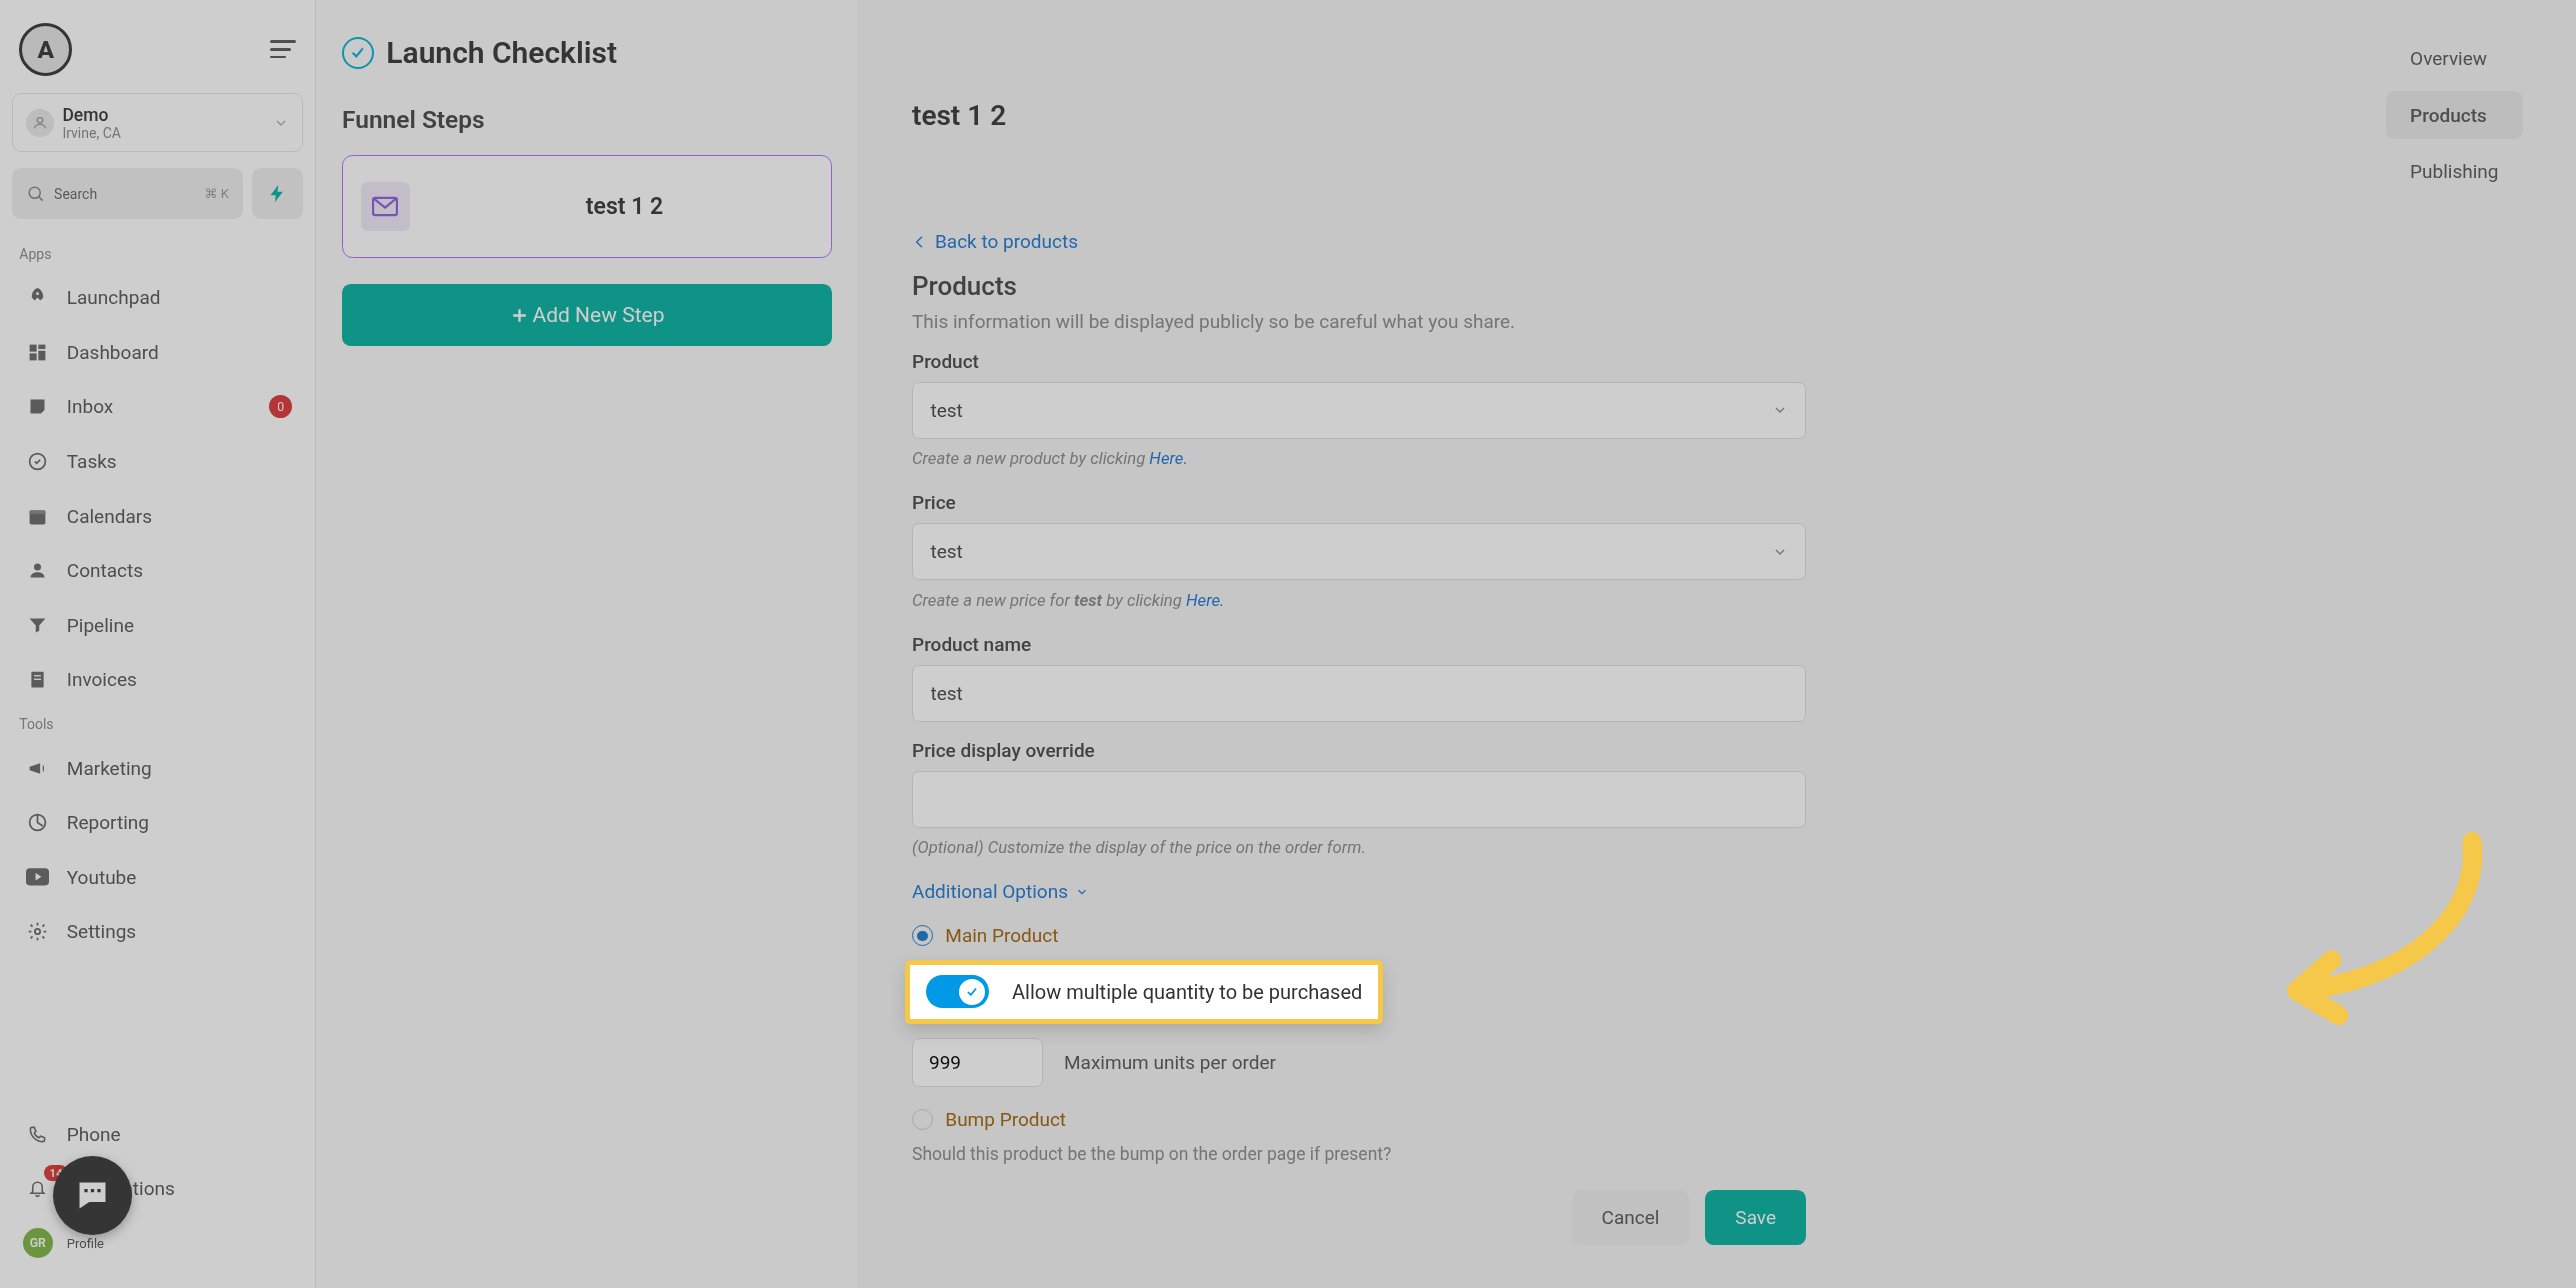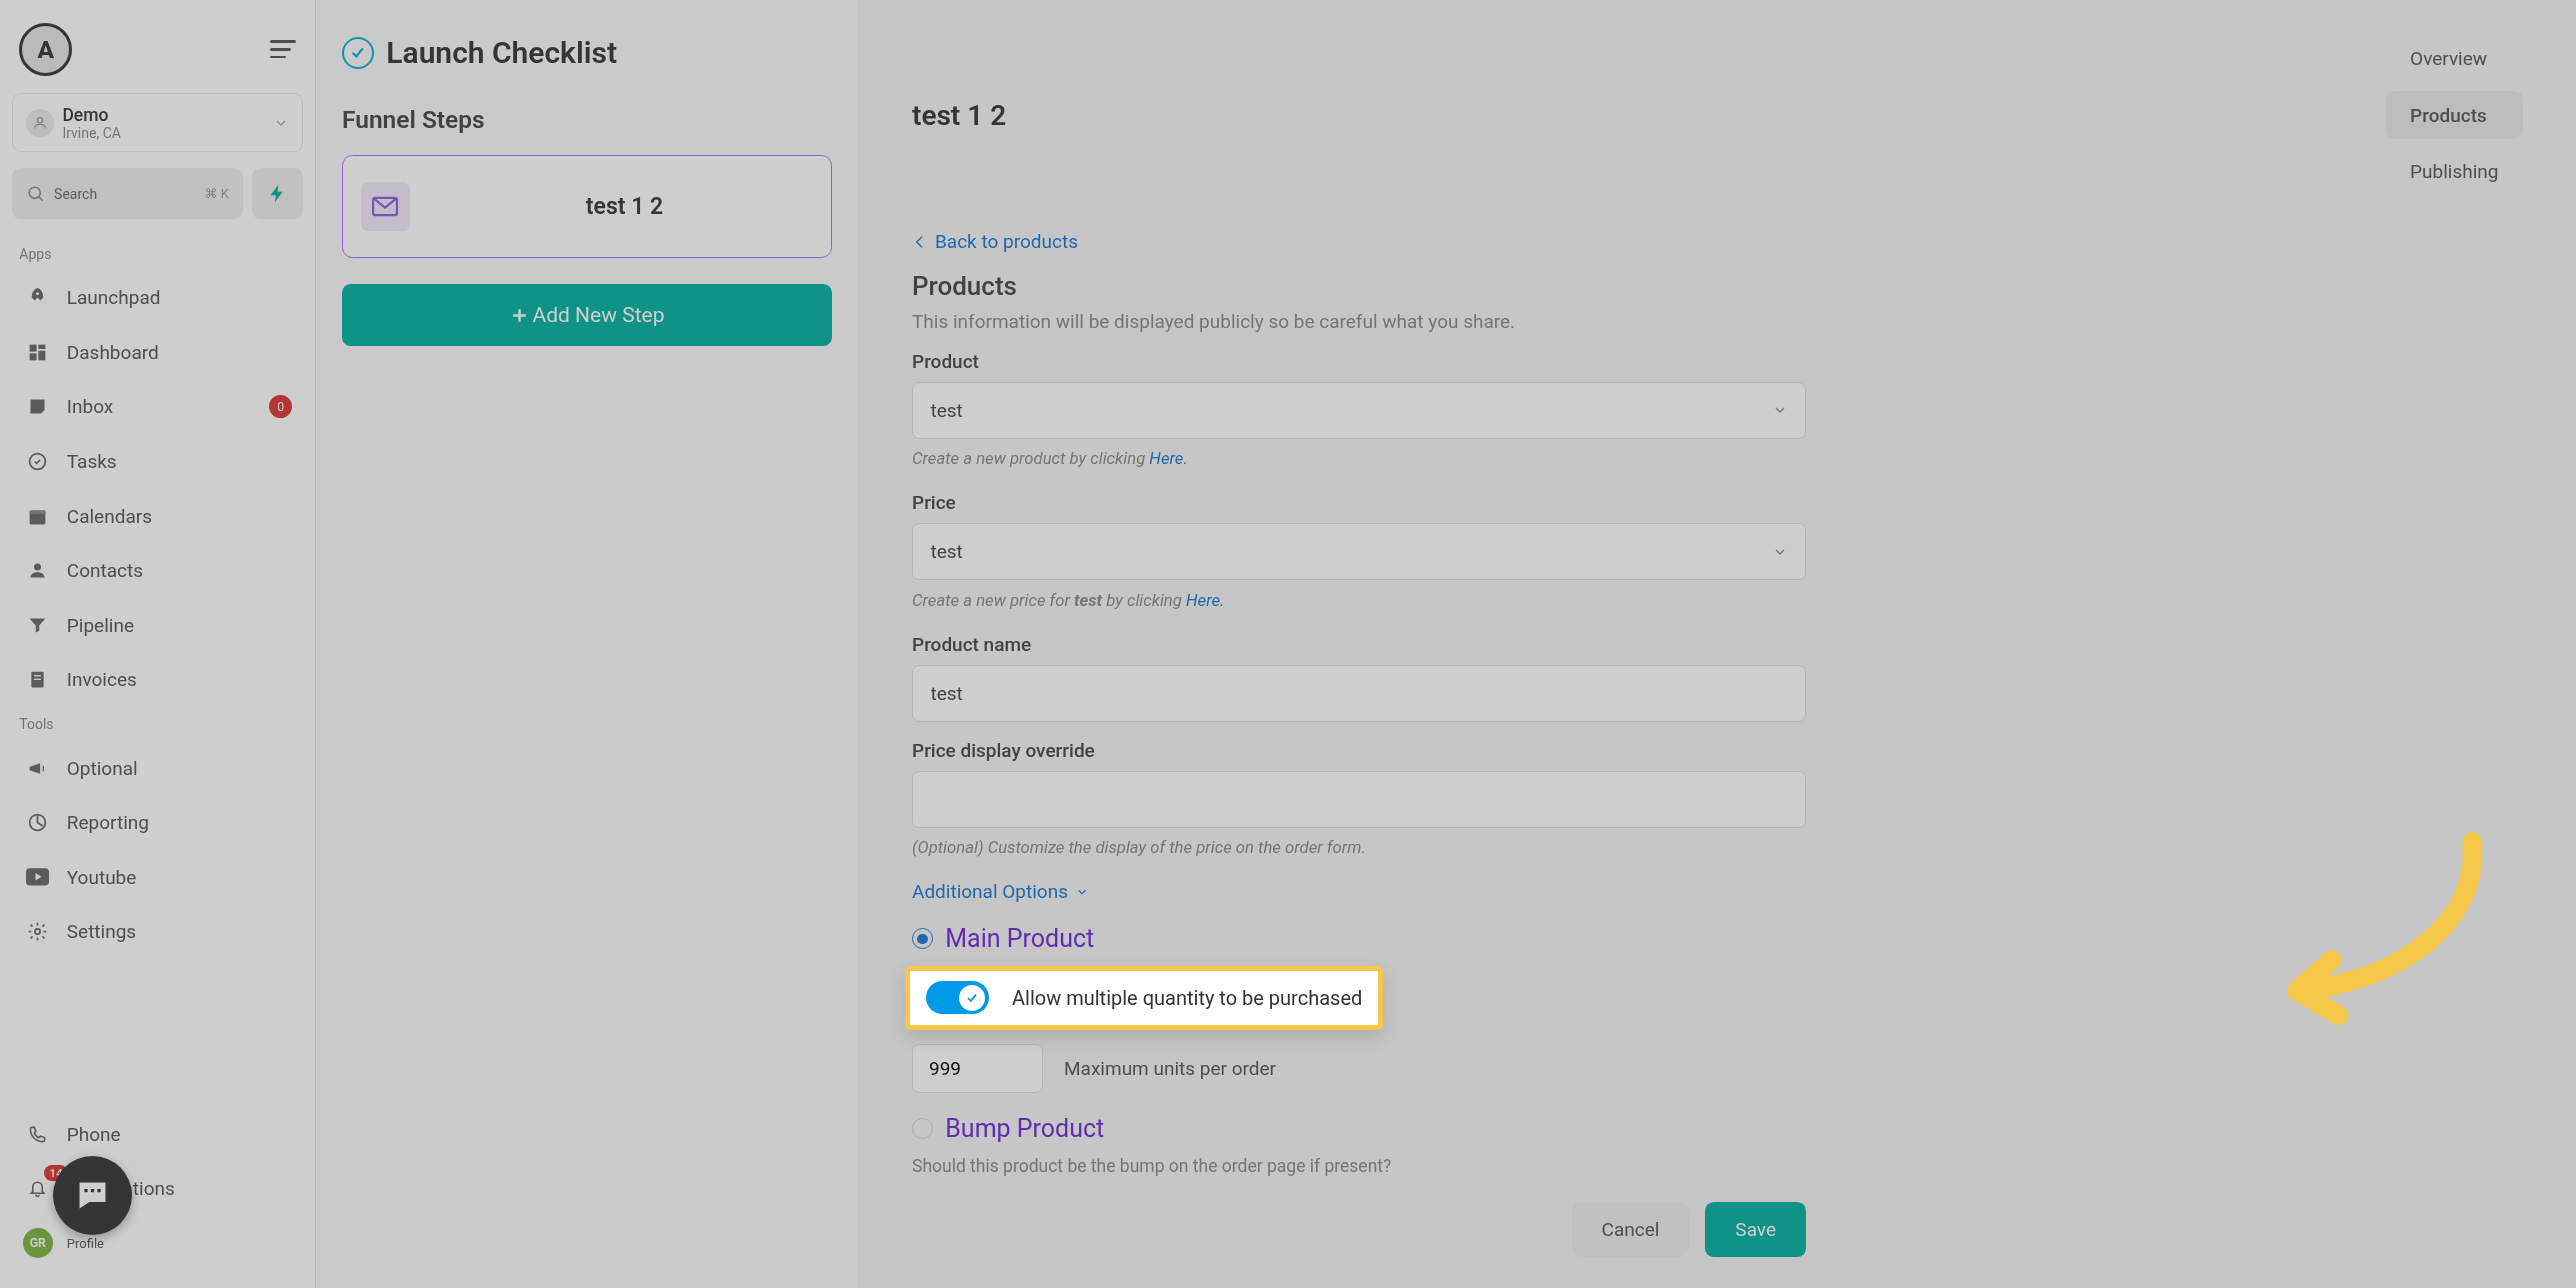--- a/index.html
+++ b/index.html
@@ -61,21 +61,21 @@
 .back-link { color:#1976d2; font-size:19px; display:flex;align-items:center;gap:7px; margin-bottom:17.5px; cursor:pointer;}
 .section-title { font-size:26px; color:#444; margin-bottom:8.8px; font-weight:500;}
 .section-sub { font-size:19px; color:#888; margin-bottom:17.5px;}
 .field-label { font-size:19px; color:#444; margin-bottom:8.8px; display:block; font-weight:500;}
 .field-wrap { width:894px; margin-bottom:10.5px; }
 .select-box { width:100%; border:0.9px solid #ddd; border-radius:7px; padding:16px 17.5px; font-size:19px; color:#444; background:#fff; display:flex; justify-content:space-between; align-items:center;}
 .helper-text { font-size:16.7px; color:#888; margin-bottom:23px;font-style:italic;}
 .helper-text a, .helper-text .link { color:#1976d2; text-decoration:none;}
 .text-input { width:100%; border:0.9px solid #ddd; border-radius:7px; padding:16px 17.5px; font-size:19px; color:#444; background:#fff;}
 .additional-opts { color:#1976d2; font-size:19px; display:flex;align-items:center;gap:7px;cursor:pointer;margin:21px 0;}
-.radio-row { display:flex;align-items:center;gap:12.3px; font-size:25px; color:#6d28d9; margin-bottom:12.3px;}
+.radio-row { display:flex;align-items:center;gap:12.3px; font-size:19px; color:#a16207; margin-bottom:12.3px;}
 .radio { width:21px;height:21px;border-radius:50%;border:1.8px solid #ccc;display:flex;align-items:center;justify-content:center;}
 .radio.selected { border-color:#1976d2;}
 .radio.selected::after { content:"";width:10.5px;height:10.5px;border-radius:50%;background:#1976d2;}
 
 
 .highlight-card { background:#fff; border:5.3px solid #f5c84a; border-radius:5.3px; padding:10.5px 16px; display:inline-flex; align-items:center; gap:23px; box-shadow: 0 7px 17.5px rgba(0,0,0,0.15); position:relative; margin-left:-7px; margin-bottom:14px;}
 .switch { width:63px;height:33px;border-radius:17.5px;background:#0099e6;position:relative;display:flex;align-items:center;}
 .switch .thumb { width:26px;height:26px;border-radius:50%;background:#fff;position:absolute;right:4.4px;display:flex;align-items:center;justify-content:center;color:#0099e6;}
 .highlight-card .sw-label { font-size:20px; color:#333;}
 
@@ -226,21 +226,21 @@
 
     <div class="section-label">Tools</div>
 
     <div class="nav-item">
       <span class="icon">
           <svg width="21" height="21" viewBox="0 0 24 24" fill="#666">
             <path d="M3 10v4l12 4V6z"></path>
             <path d="M18 8c2 1 2 7 0 8z"></path>
           </svg>
         </span>
-      <span>Optional</span>
+      <span>Marketing</span>
     </div>
     <div class="nav-item">
       <span class="icon">
           <svg width="21" height="21" viewBox="0 0 24 24" fill="none" stroke="#666" stroke-width="2">
             <circle cx="12" cy="12" r="9"></circle>
             <path d="M12 3v9l6 4"></path>
           </svg>
         </span>
       <span>Reporting</span>
     </div>

